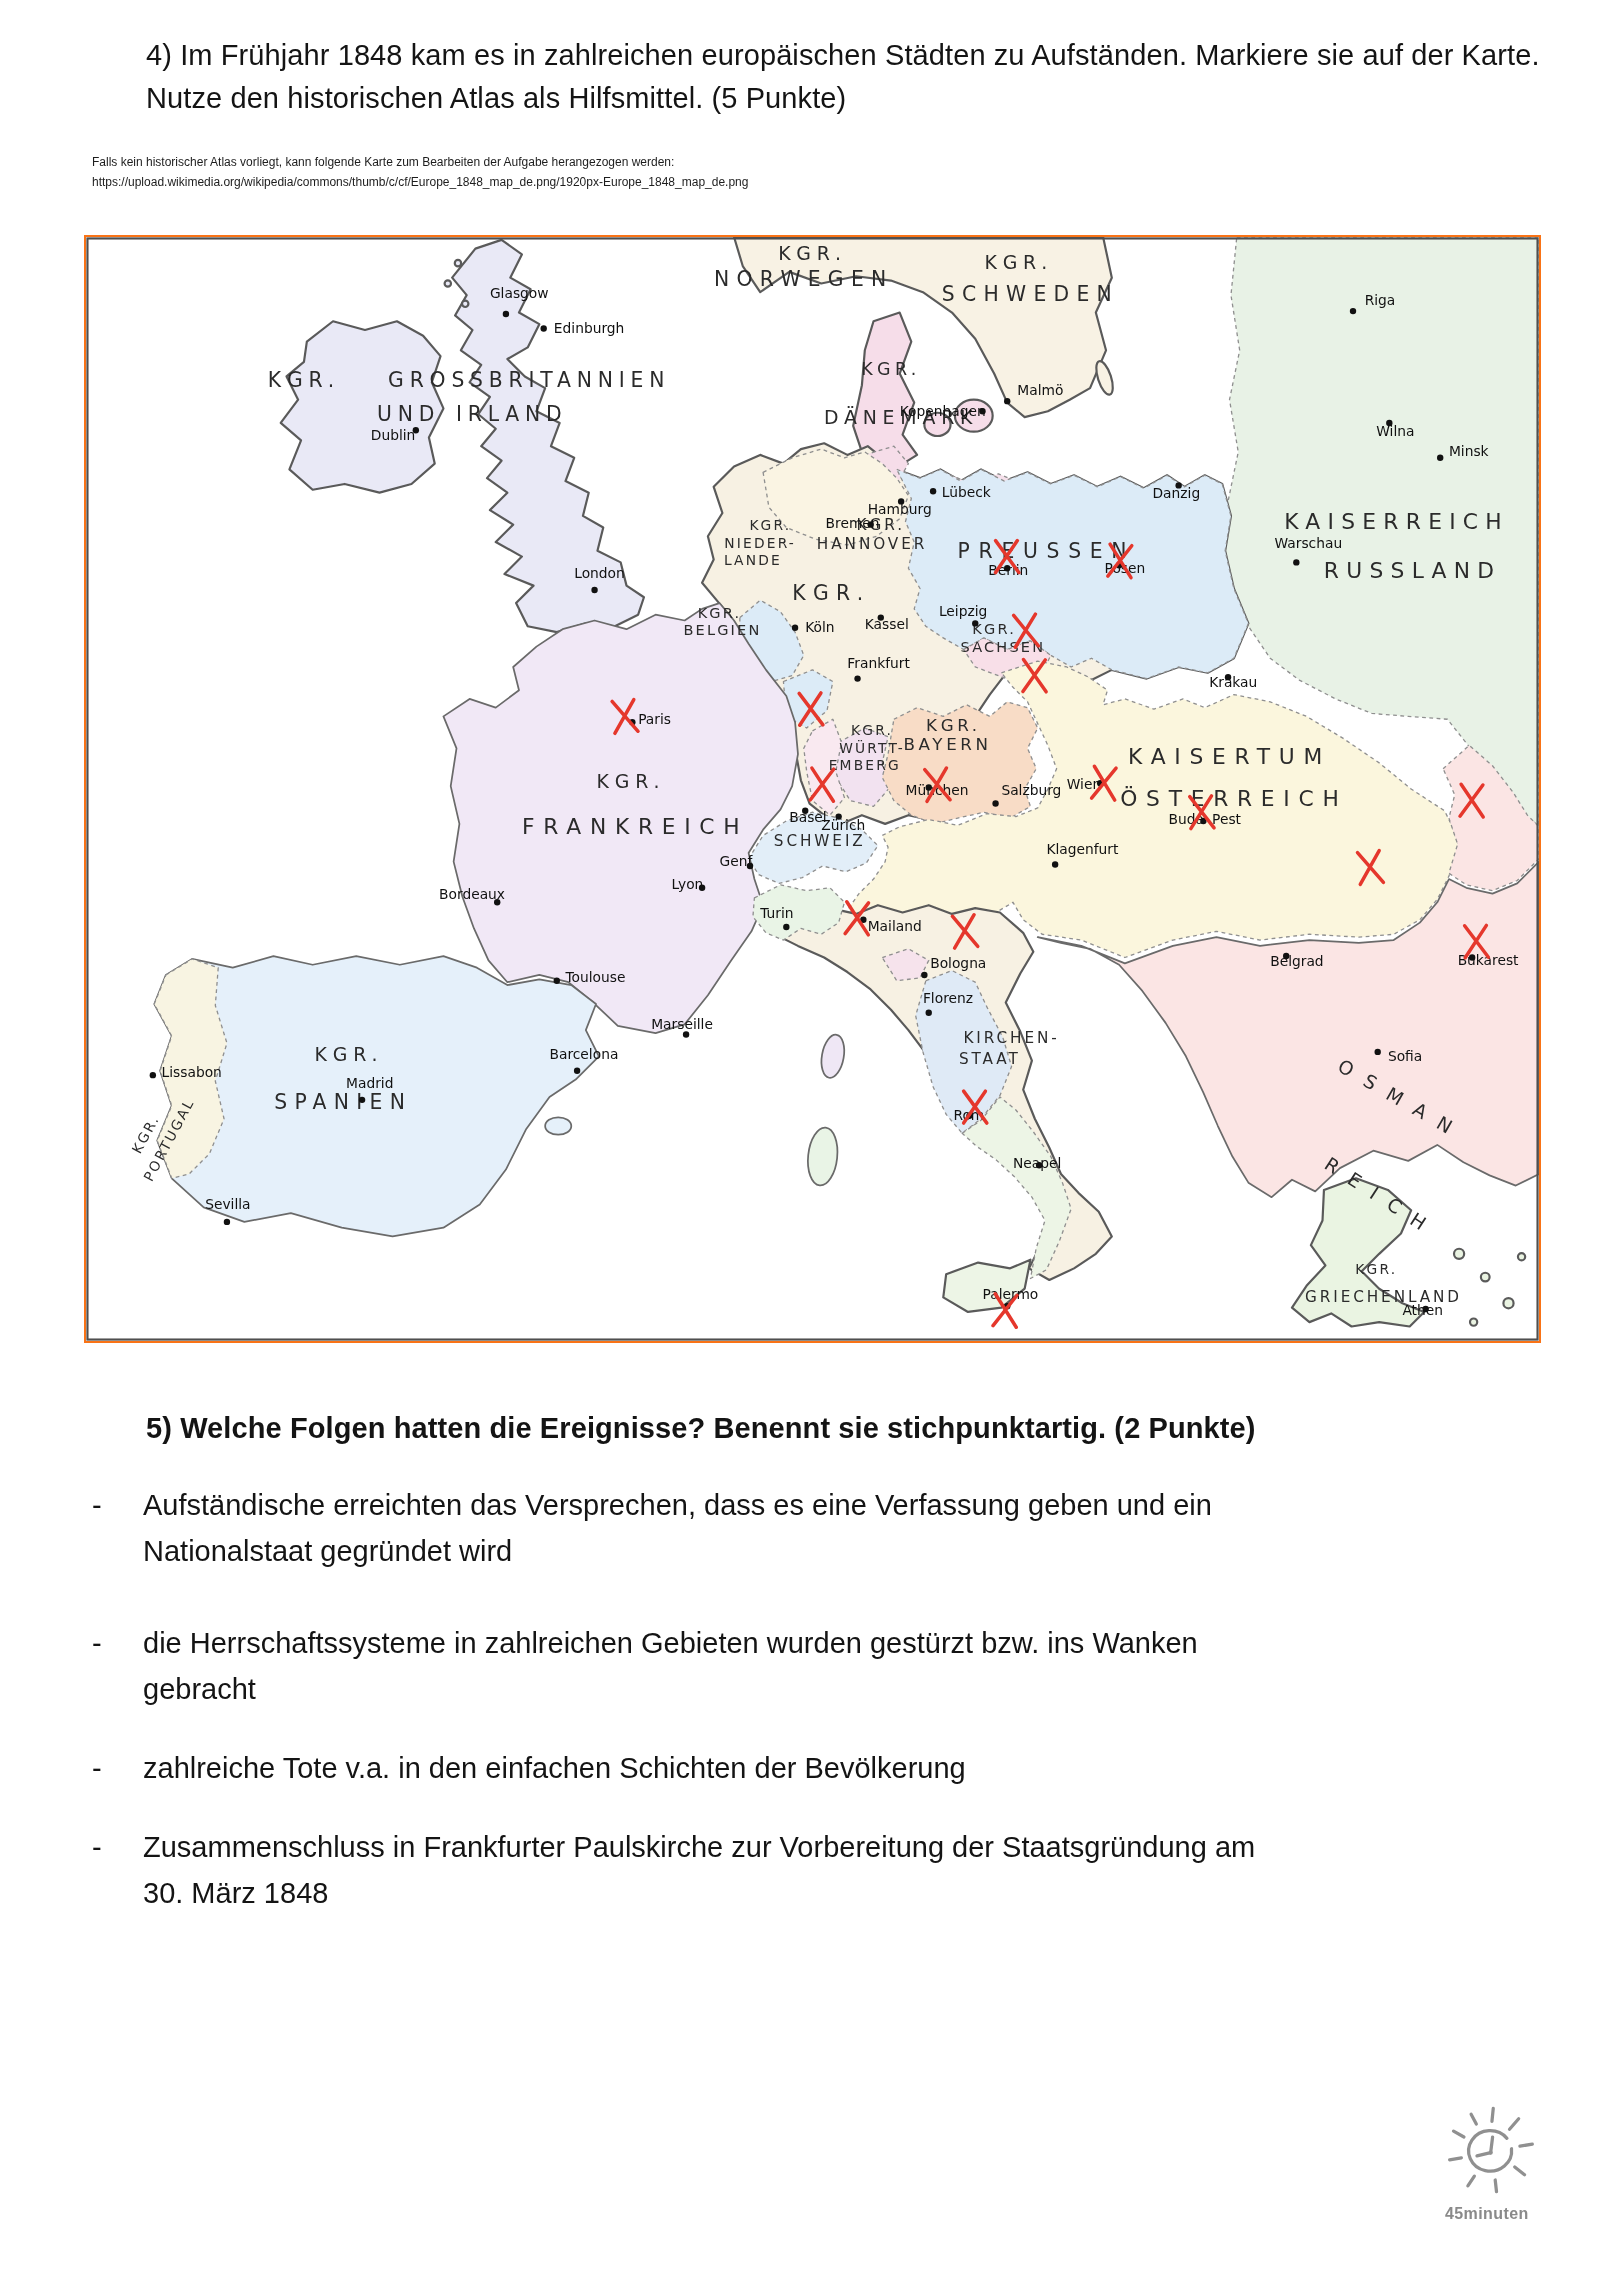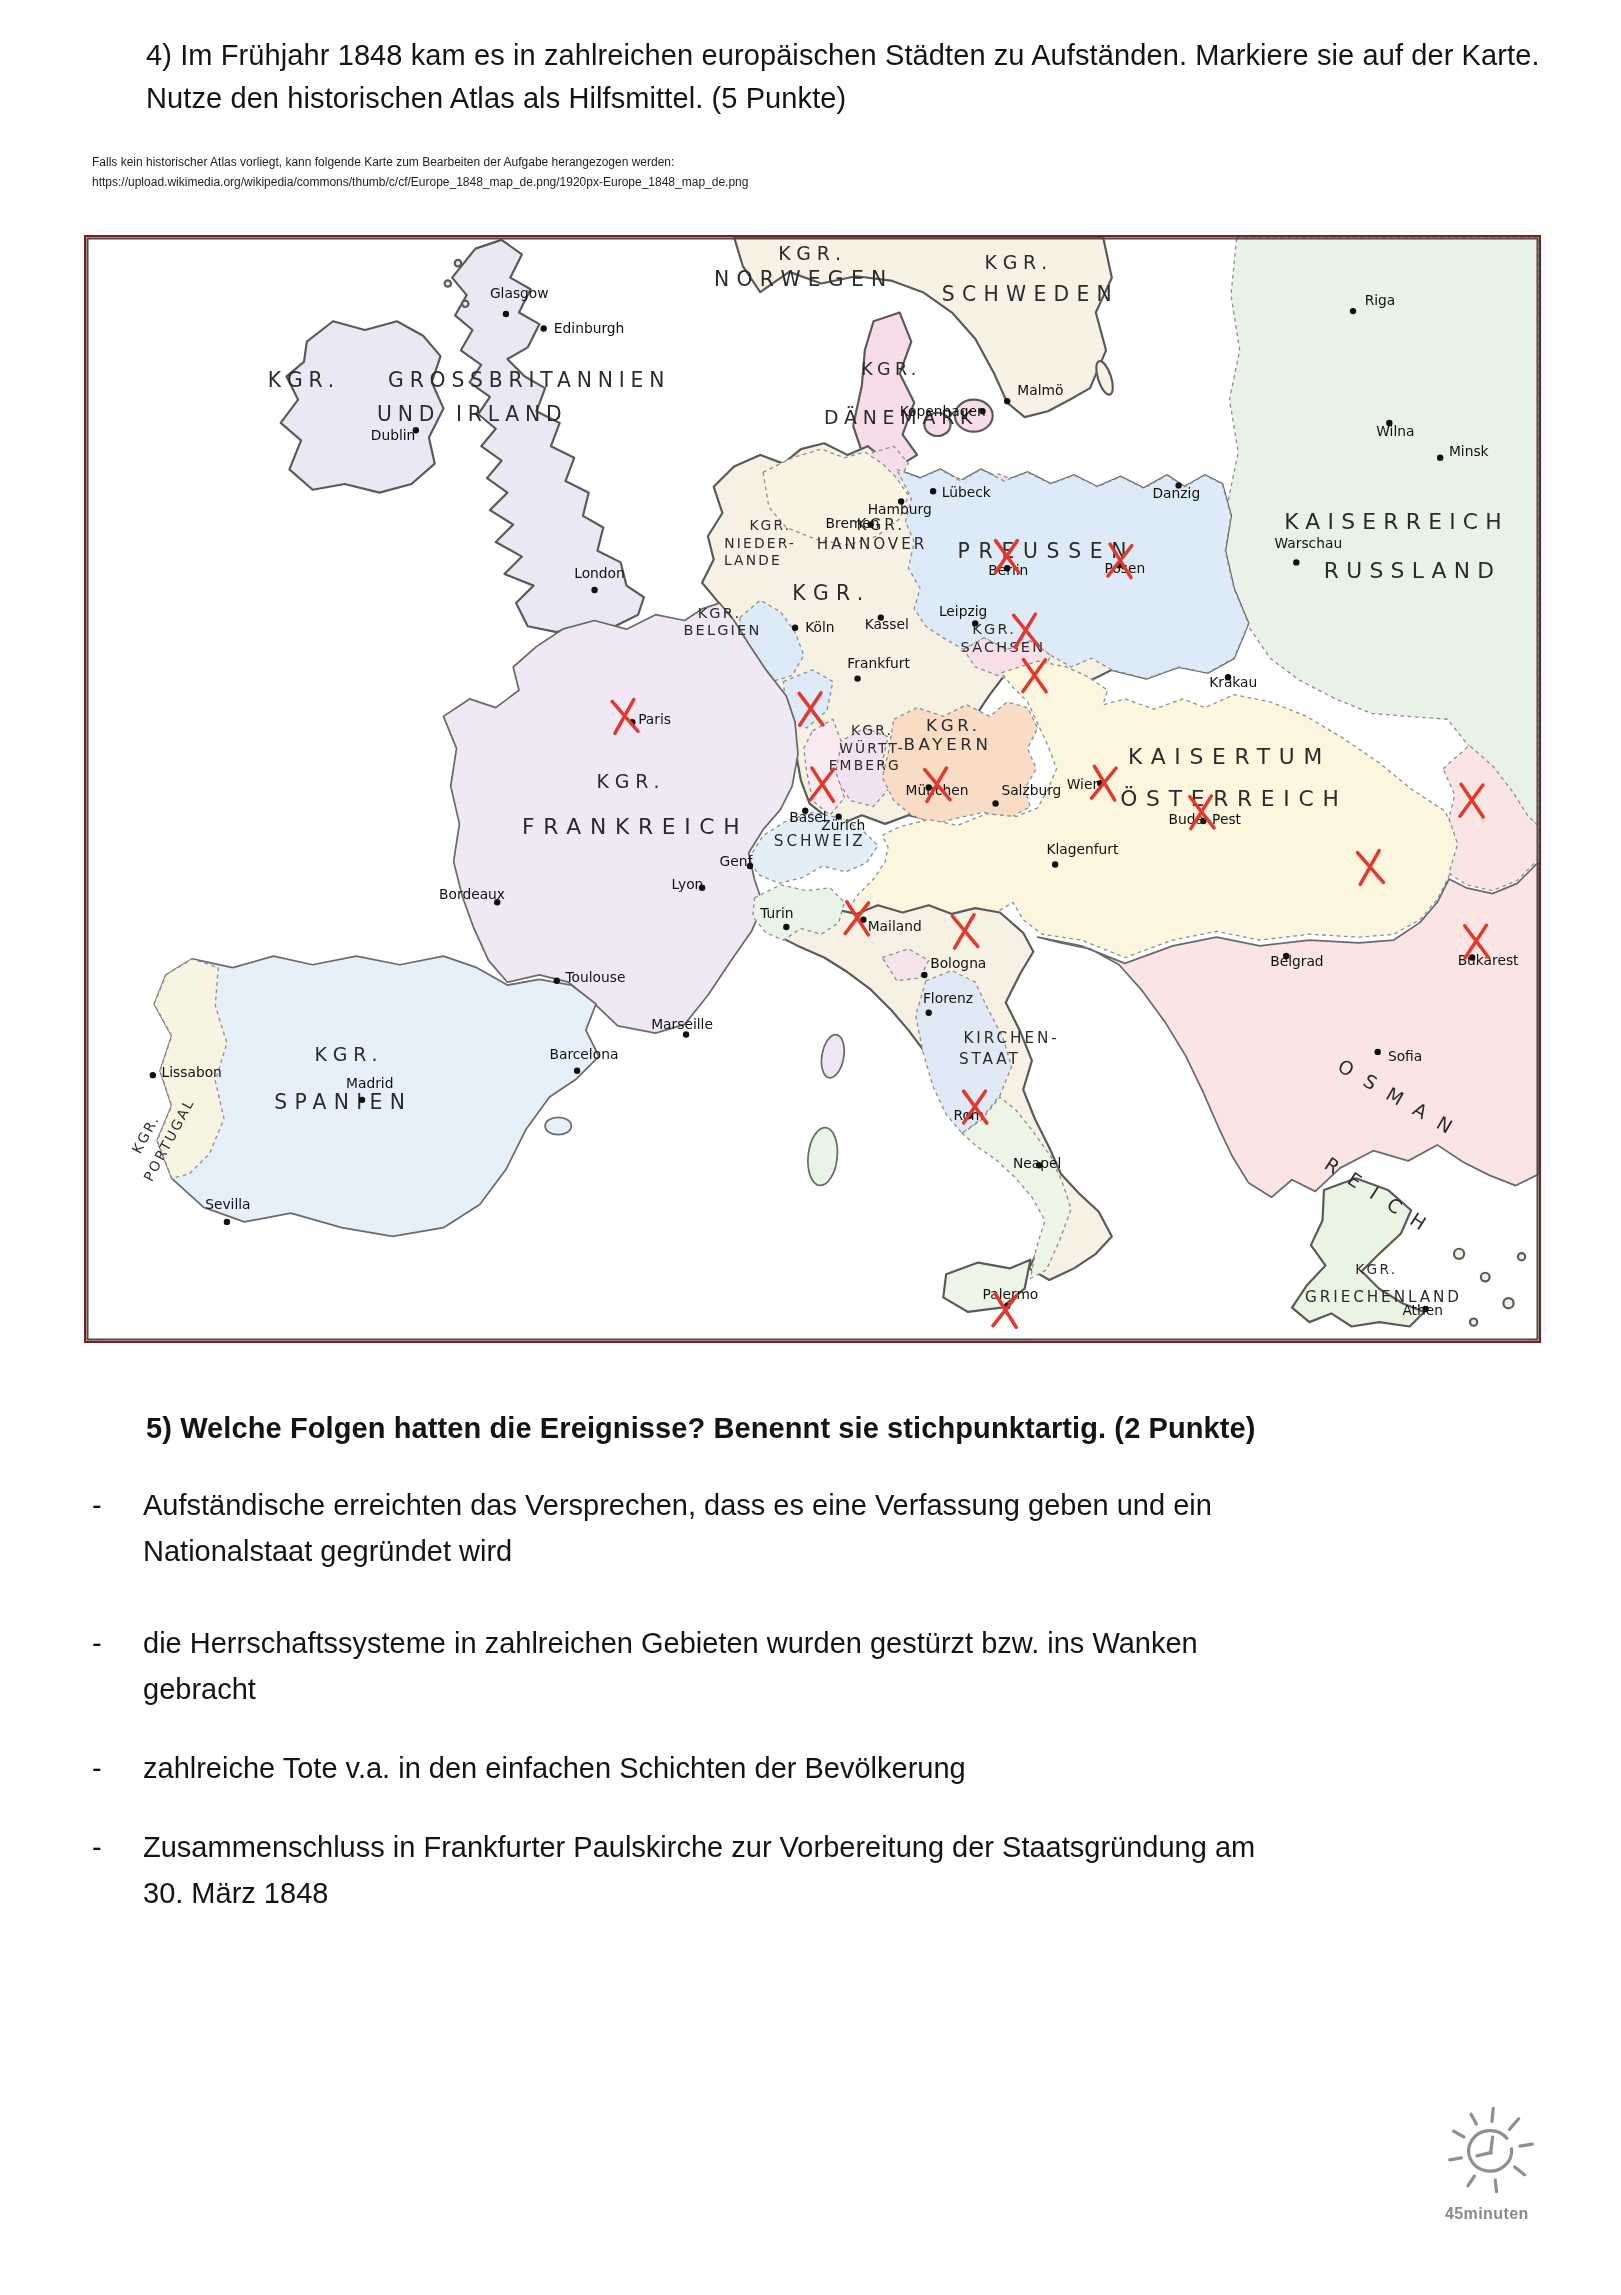--- a/index.html
+++ b/index.html
@@ -2,21 +2,21 @@
 <html lang="de" style="font-size:10.5px"><head>
 <meta charset="utf-8">
 <style>
   html,body{margin:0;padding:0;background:#ffffff;}
   body{width:1621px;height:2295px;position:relative;font-family:"Liberation Sans",sans-serif;color:#161616;}
   .abs{position:absolute;}
   .q-title{left:104px;width:1452px;font-size:29px;line-height:1.48;letter-spacing:0.1px;color:#141414;margin-left:42px;}
   #q4{top:34px;}
   #q5{top:1407px;font-weight:bold;}
   .note{left:92px;top:153px;font-size:12px;line-height:1.64;color:#1d1d1d;}
-  .map-frame{left:84px;top:235px;width:1457px;height:1108px;border:2px solid #7f1d1d;box-sizing:border-box;background:#ffffff;}
+  .map-frame{left:84px;top:235px;width:1457px;height:1108px;border:2px solid #f97316;box-sizing:border-box;background:#ffffff;}
   .map-frame svg{display:block;width:100%;height:100%;}
   .bullets{left:92px;top:1482px;width:1164px;list-style:none;margin:0;padding:0;}
   .bullets li{display:flex;font-size:29px;line-height:46px;color:#141414;}
   .bullets li .marker{width:51px;flex:0 0 51px;}
   .bullets li .btext{flex:1;}
   .li-1{margin-bottom:46px;}
   .li-2{margin-bottom:33px;}
   .li-3{margin-bottom:33px;}
   .logo-icon{left:1434px;top:2099px;width:112px;height:106px;}
   .logo-text{left:1445px;top:2205px;font-size:16px;font-weight:bold;letter-spacing:0.4px;}

